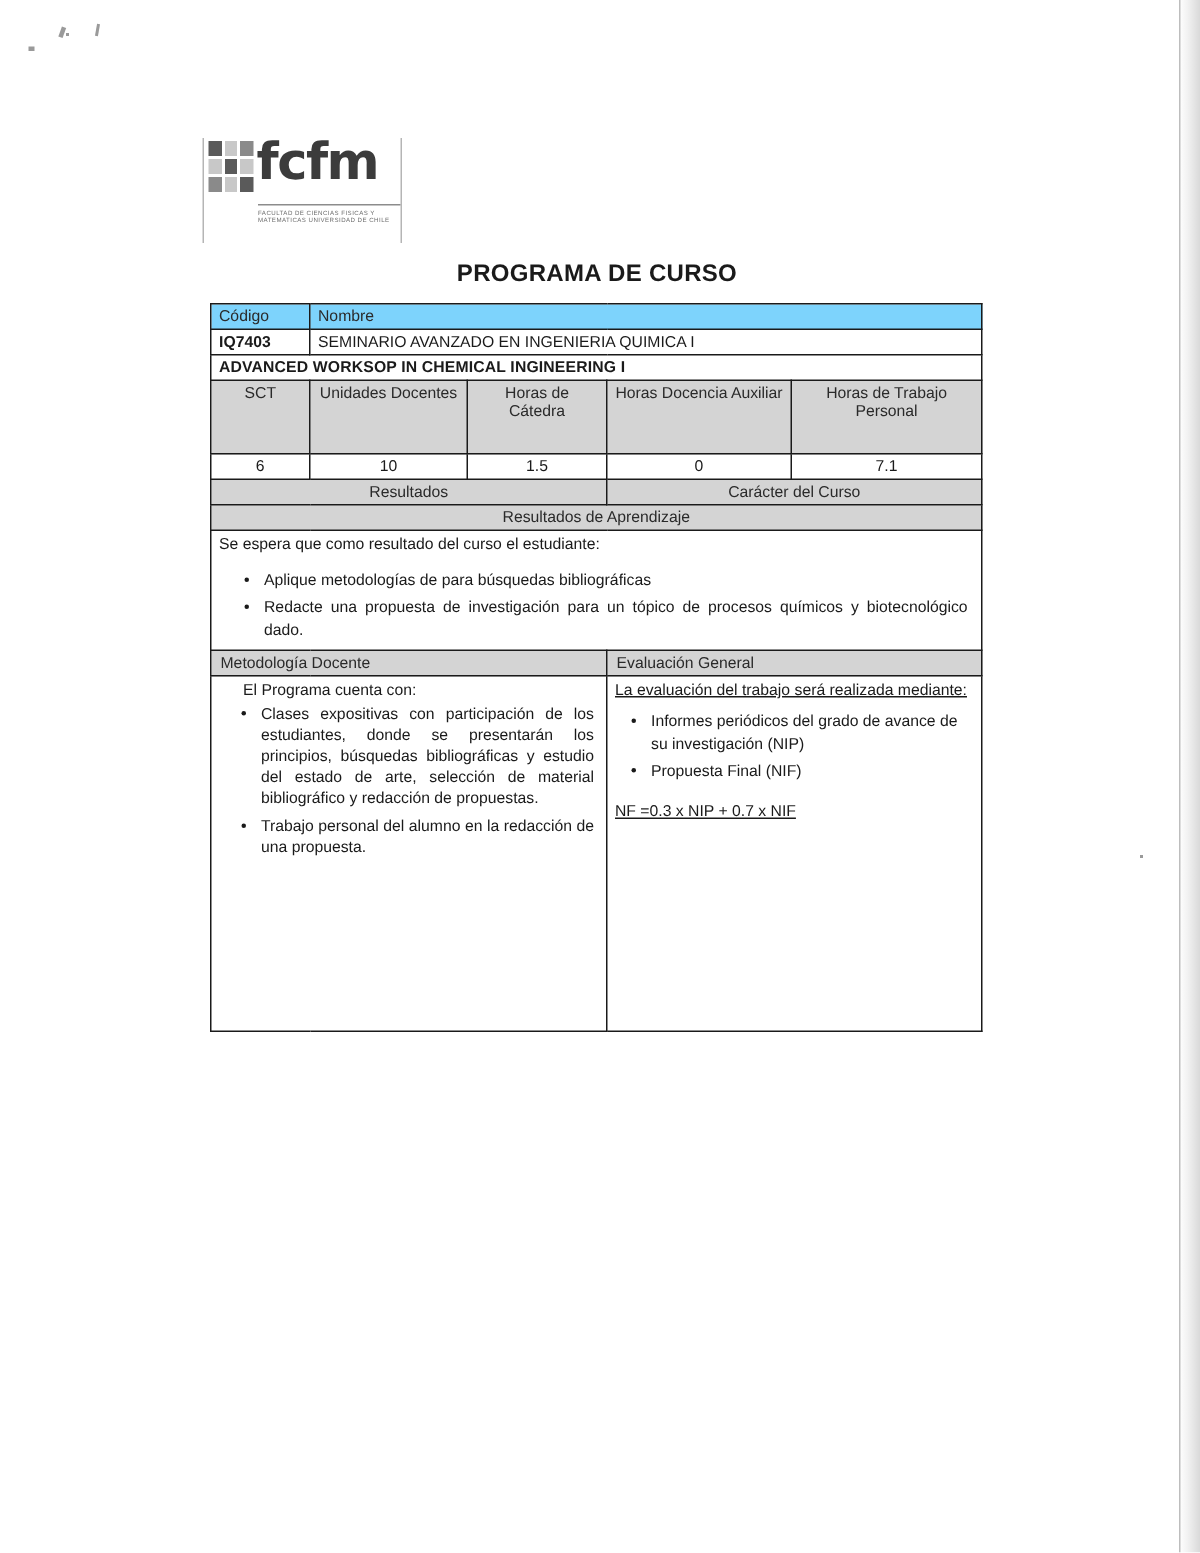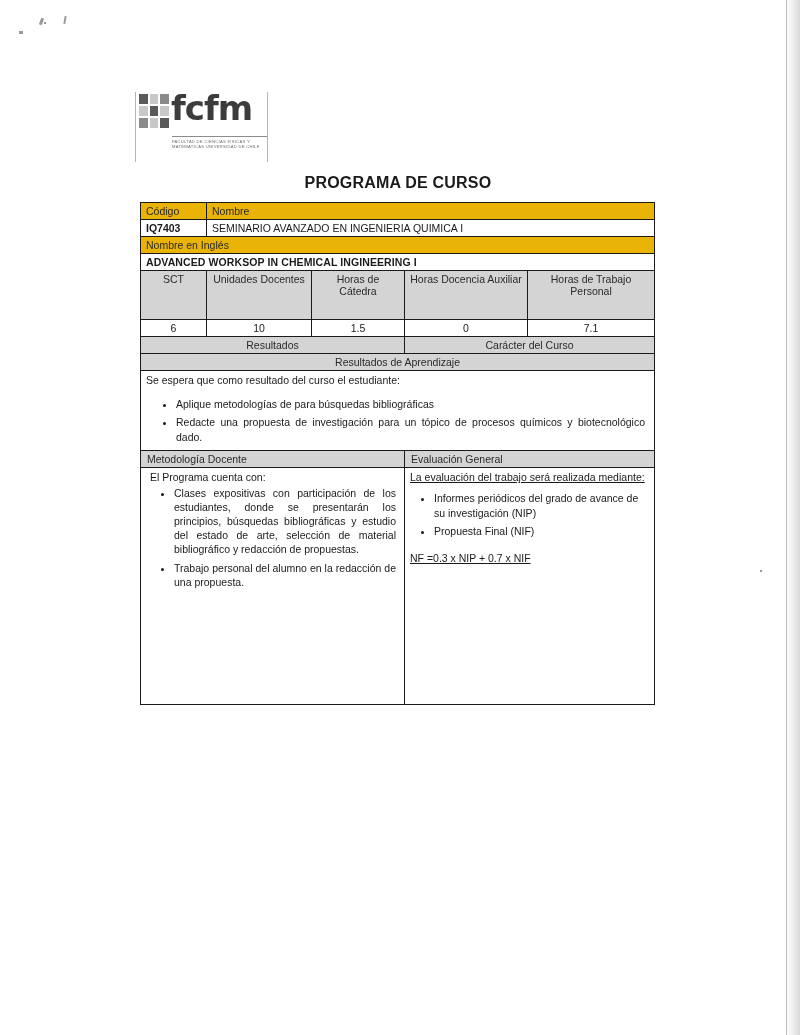--- a/index.html
+++ b/index.html
@@ -122,21 +122,21 @@
     border-collapse: collapse;
     table-layout: fixed;
   }
   .tbl td {
     border: 1px solid #1a1a1a;
     padding: 2px 5px;
     font-size: 10.5px;
     vertical-align: top;
   }
   .hdr {
-    background: #eab308;
+    background: #7dd3fc;
     font-size: 9.5px;
     color: #2a2a2a;
     padding: 2px 6px;
   }
   .hdr-center {
     background: #d4d4d4;
     text-align: center;
     font-size: 9.5px;
     color: #2a2a2a;
     padding: 3px 4px;
@@ -195,21 +195,21 @@
   }
 
   .meth-cell {
     width: 264px;
     font-size: 10.5px;
     line-height: 14px;
     padding: 4px 6px 6px 6px;
     height: 232px;
     vertical-align: top;
   }
-  .meth-cell p { margin: 0 0 2px 4px; }
+  .meth-cell p { margin: 0 0 2px 16px; }
   .meth-cell ul {
     margin: 0;
     padding-left: 28px;
     list-style: disc;
   }
   .meth-cell li {
     text-align: justify;
     margin-bottom: 5px;
     padding-right: 3px;
   }
@@ -273,23 +273,20 @@
   <tbody>
     <tr>
       <td class="hdr">Código</td>
       <td class="hdr" colspan="4">Nombre</td>
     </tr>
     <tr>
       <td class="code-cell">IQ7403</td>
       <td class="name-cell" colspan="4">SEMINARIO AVANZADO EN INGENIERIA QUIMICA I</td>
     </tr>
     <tr>
-      <td class="hdr" colspan="5">Nombre en Inglés</td>
-    </tr>
-    <tr>
       <td class="eng-cell" colspan="5">ADVANCED WORKSOP IN CHEMICAL INGINEERING I</td>
     </tr>
     <tr>
       <td class="hdr-center tall">SCT</td>
       <td class="hdr-center tall">Unidades Docentes</td>
       <td class="hdr-center tall">Horas de Cátedra</td>
       <td class="hdr-center tall">Horas Docencia Auxiliar</td>
       <td class="hdr-center tall">Horas de Trabajo Personal</td>
     </tr>
     <tr>

